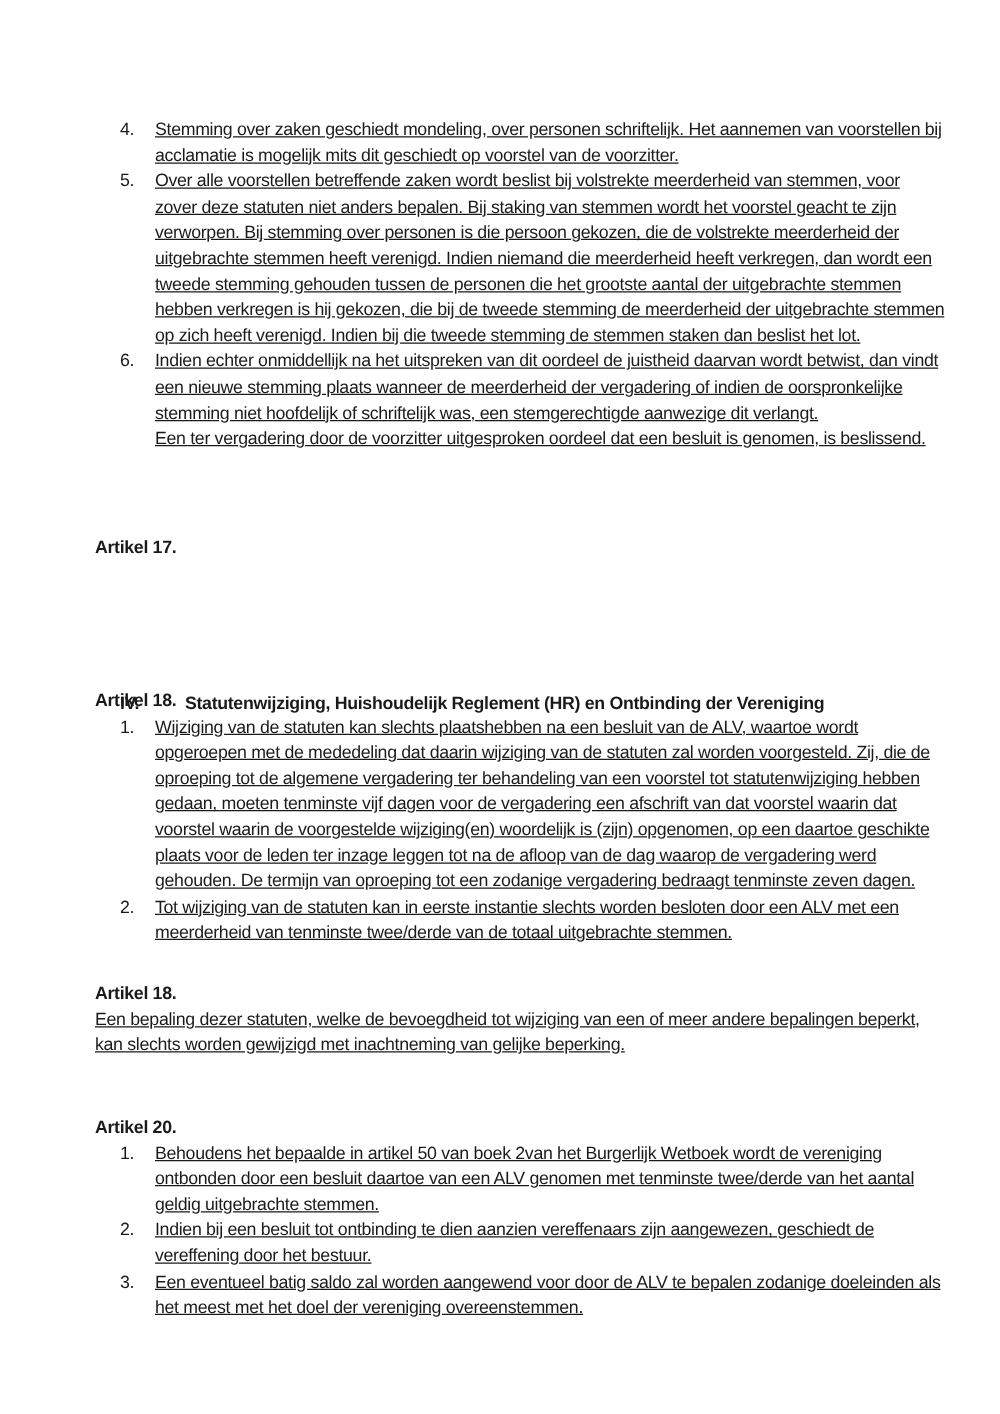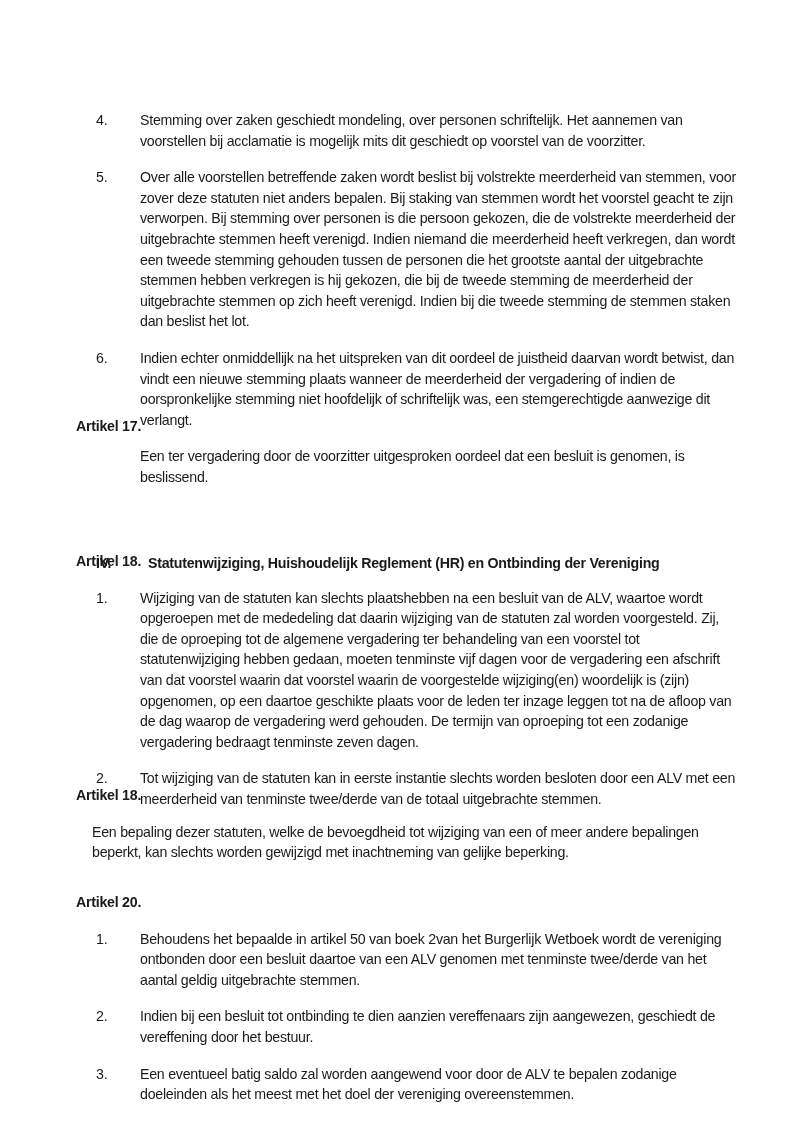--- a/index.html
+++ b/index.html
@@ -6,21 +6,21 @@
   body { width:800px; height:1131px; position:relative; overflow:hidden; }
   .page {
     position:absolute; left:0; top:0; width:800px; height:1131px; background:#fff;
     font-family:"Liberation Sans", sans-serif; font-size:14.2px; color:#1a1a1a;
     line-height:20.6px; letter-spacing:-0.25px;
   }
   .block { position:absolute; left:76px; width:680px; }
   .item { position:relative; padding-left:48px; }
   .item .num { position:absolute; left:20px; top:0; }
   .heading { font-weight:bold; }
-  .para { margin:16px; }
+  .para { margin:0;text-decoration:underline; }
   .section {
     position:absolute; left:96px; top:509px; font-weight:bold; white-space:nowrap;
   }
   .section .roman { display:inline-block; width:52px;margin-top:44px; }
 </style>
 </head>
 <body>
 
 <div class="page">
 
@@ -33,21 +33,21 @@
       <span class="num">5.</span>
       <p class="para">Over alle voorstellen betreffende zaken wordt beslist bij volstrekte meerderheid van stemmen, voor zover deze statuten niet anders bepalen. Bij staking van stemmen wordt het voorstel geacht te zijn verworpen. Bij stemming over personen is die persoon gekozen, die de volstrekte meerderheid der uitgebrachte stemmen heeft verenigd. Indien niemand die meerderheid heeft verkregen, dan wordt een tweede stemming gehouden tussen de personen die het grootste aantal der uitgebrachte stemmen hebben verkregen is hij gekozen, die bij de tweede stemming de meerderheid der uitgebrachte stemmen op zich heeft verenigd. Indien bij die tweede stemming de stemmen staken dan beslist het lot.</p>
     </div>
     <div class="item">
       <span class="num">6.</span>
       <p class="para">Indien echter onmiddellijk na het uitspreken van dit oordeel de juistheid daarvan wordt betwist, dan vindt een nieuwe stemming plaats wanneer de meerderheid der vergadering of indien de oorspronkelijke stemming niet hoofdelijk of schriftelijk was, een stemgerechtigde aanwezige dit verlangt.</p>
       <p class="para">Een ter vergadering door de voorzitter uitgesproken oordeel dat een besluit is genomen, is beslissend.</p>
     </div>
   </div>
 
-  <div class="block" style="top:416px;">
+  <div class="block" style="top:428px;">
     <div class="heading">Artikel 17.</div>
   </div>
 
   <div class="section">
     <span class="roman">IV.</span><span>Statutenwijziging, Huishoudelijk Reglement (HR) en Ontbinding der Vereniging</span>
   </div>
 
   <div class="block" style="top:551px;">
     <div class="heading">Artikel 18.</div>
     <div class="item">

